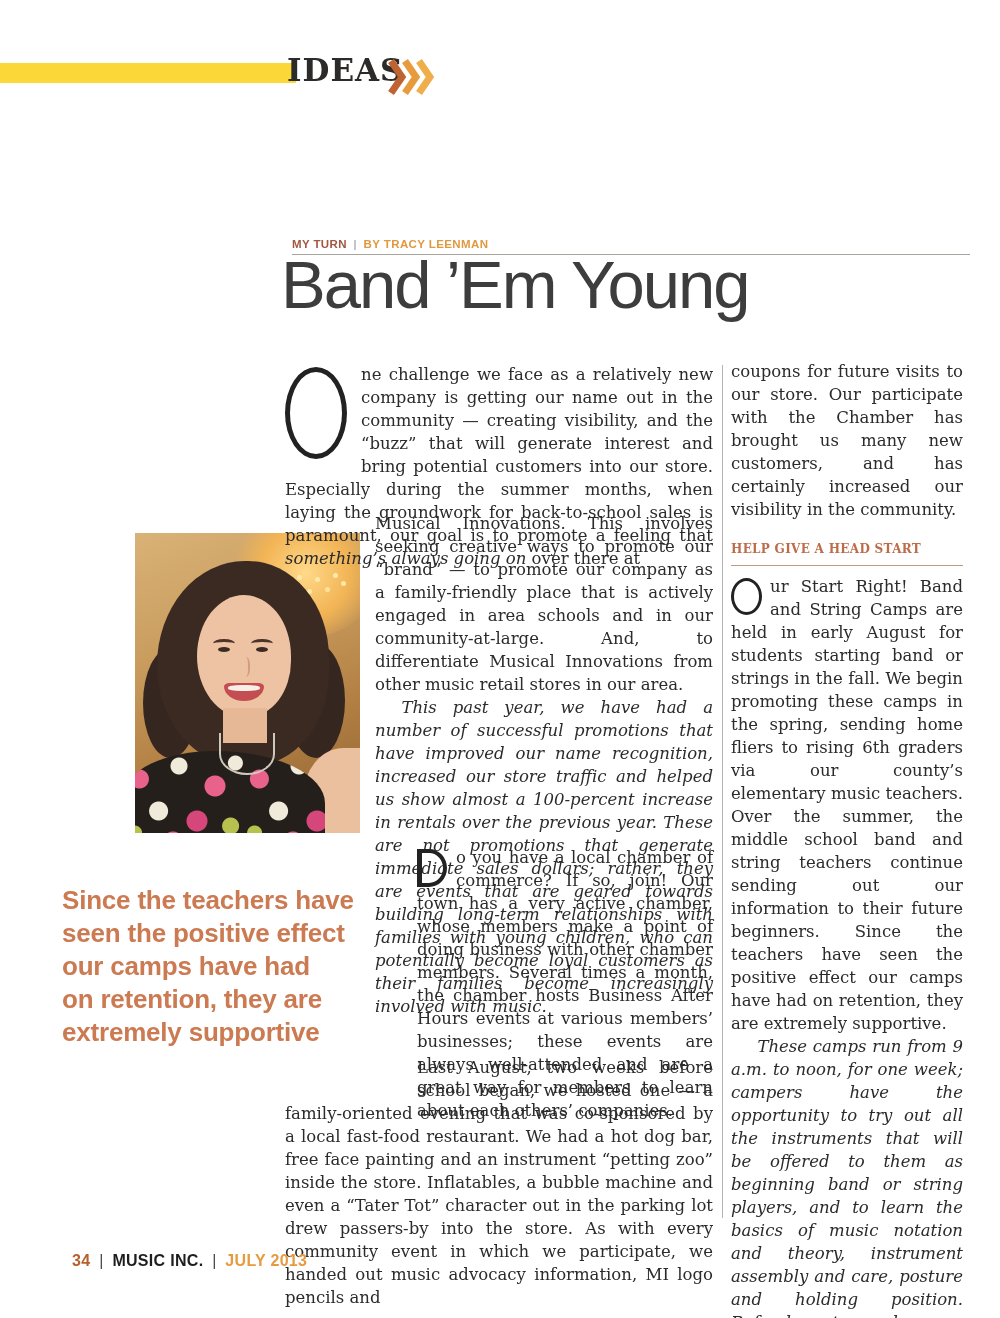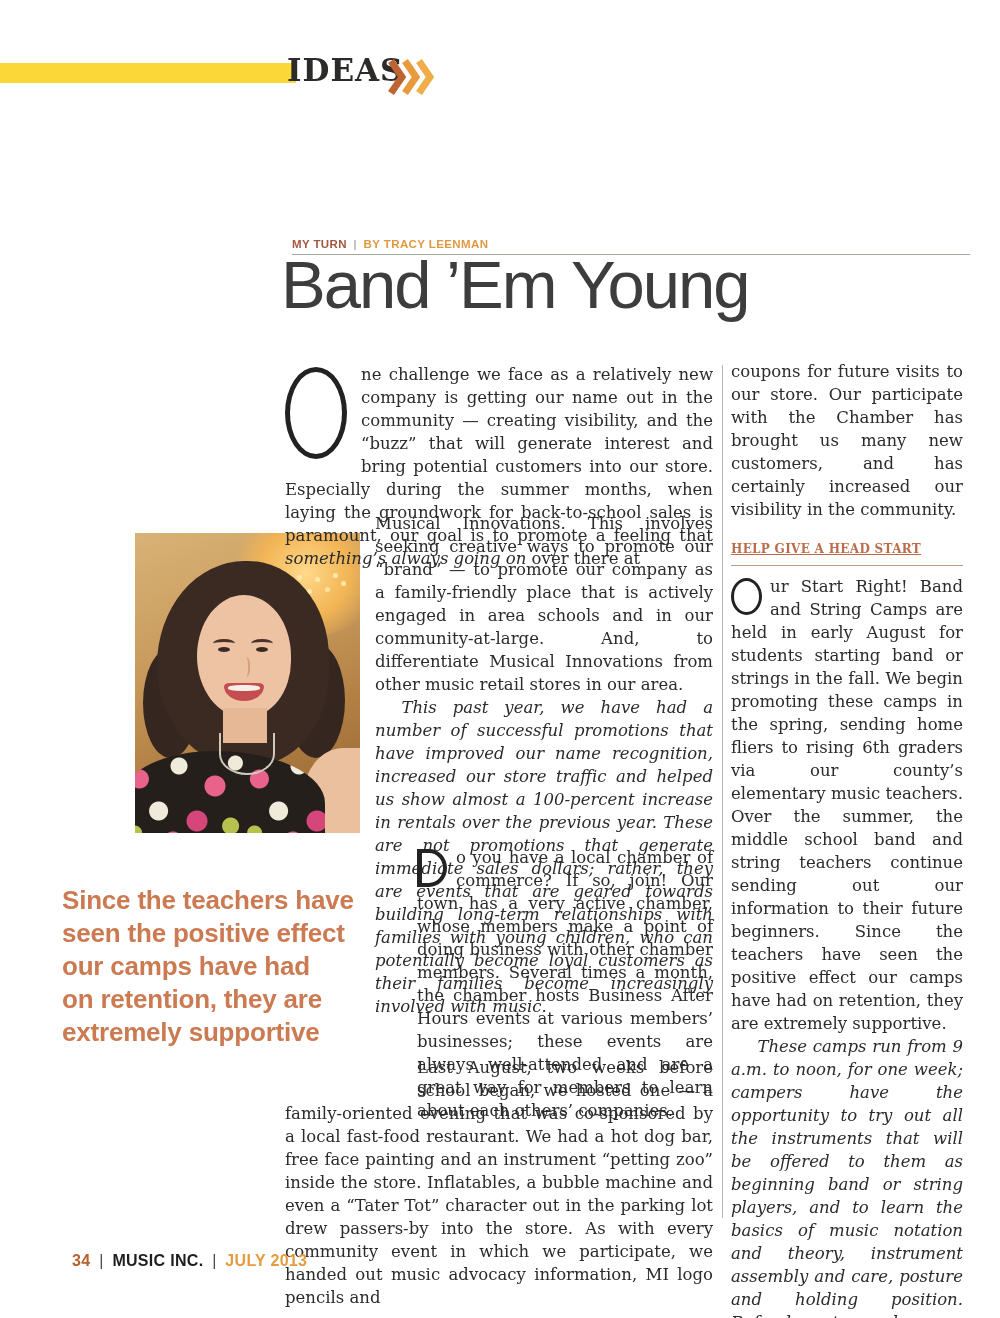--- a/index.html
+++ b/index.html
@@ -163,21 +163,21 @@
   <div class="pull-quote">Since the teachers have
 seen the positive effect
 our camps have had
 on retention, they are
 extremely supportive</div>
 
   <div class="divider"></div>
 
   <div class="block serif" style="left:731px;top:360px;width:232px;">
     <div>coupons for future visits to our store. Our participate with the Chamber has brought us many new customers, and has certainly increased our visibility in the community.</div>
-    <div class="sec-head" style="margin-top:17px;text-decoration:underline;">HELP GIVE A HEAD START</div>
+    <div class="sec-head" style="margin-top:17px;">HELP GIVE A HEAD START</div>
     <div>
       <span class="dropcap-o-sm"></span>
       <span>ur Start Right! Band and String Camps are held in early August for students starting band or strings in the fall. We begin promoting these camps in the spring, sending home fliers to rising 6th graders via our county’s elementary music teachers. Over the summer, the middle school band and string teachers continue sending out our information to their future beginners. Since the teachers have seen the positive effect our camps have had on retention, they are extremely supportive.</span>
     </div>
     <div class="indent">These camps run from 9 a.m. to noon, for one week; campers have the opportunity to try out all the instruments that will be offered to them as beginning band or string players, and to learn the basics of music notation and theory, instrument assembly and care, posture and holding position. Refreshments and game time break up the morning for campers. By the end of the week, each student can play the first few notes on his chosen instrument, giving him a little “head start” as he enters school in the fall. A mini-recital on Friday morning gives the students</div>
   </div>
 
   <div class="footer">
     <span class="pg">34</span>
     <span class="sep">|</span>

